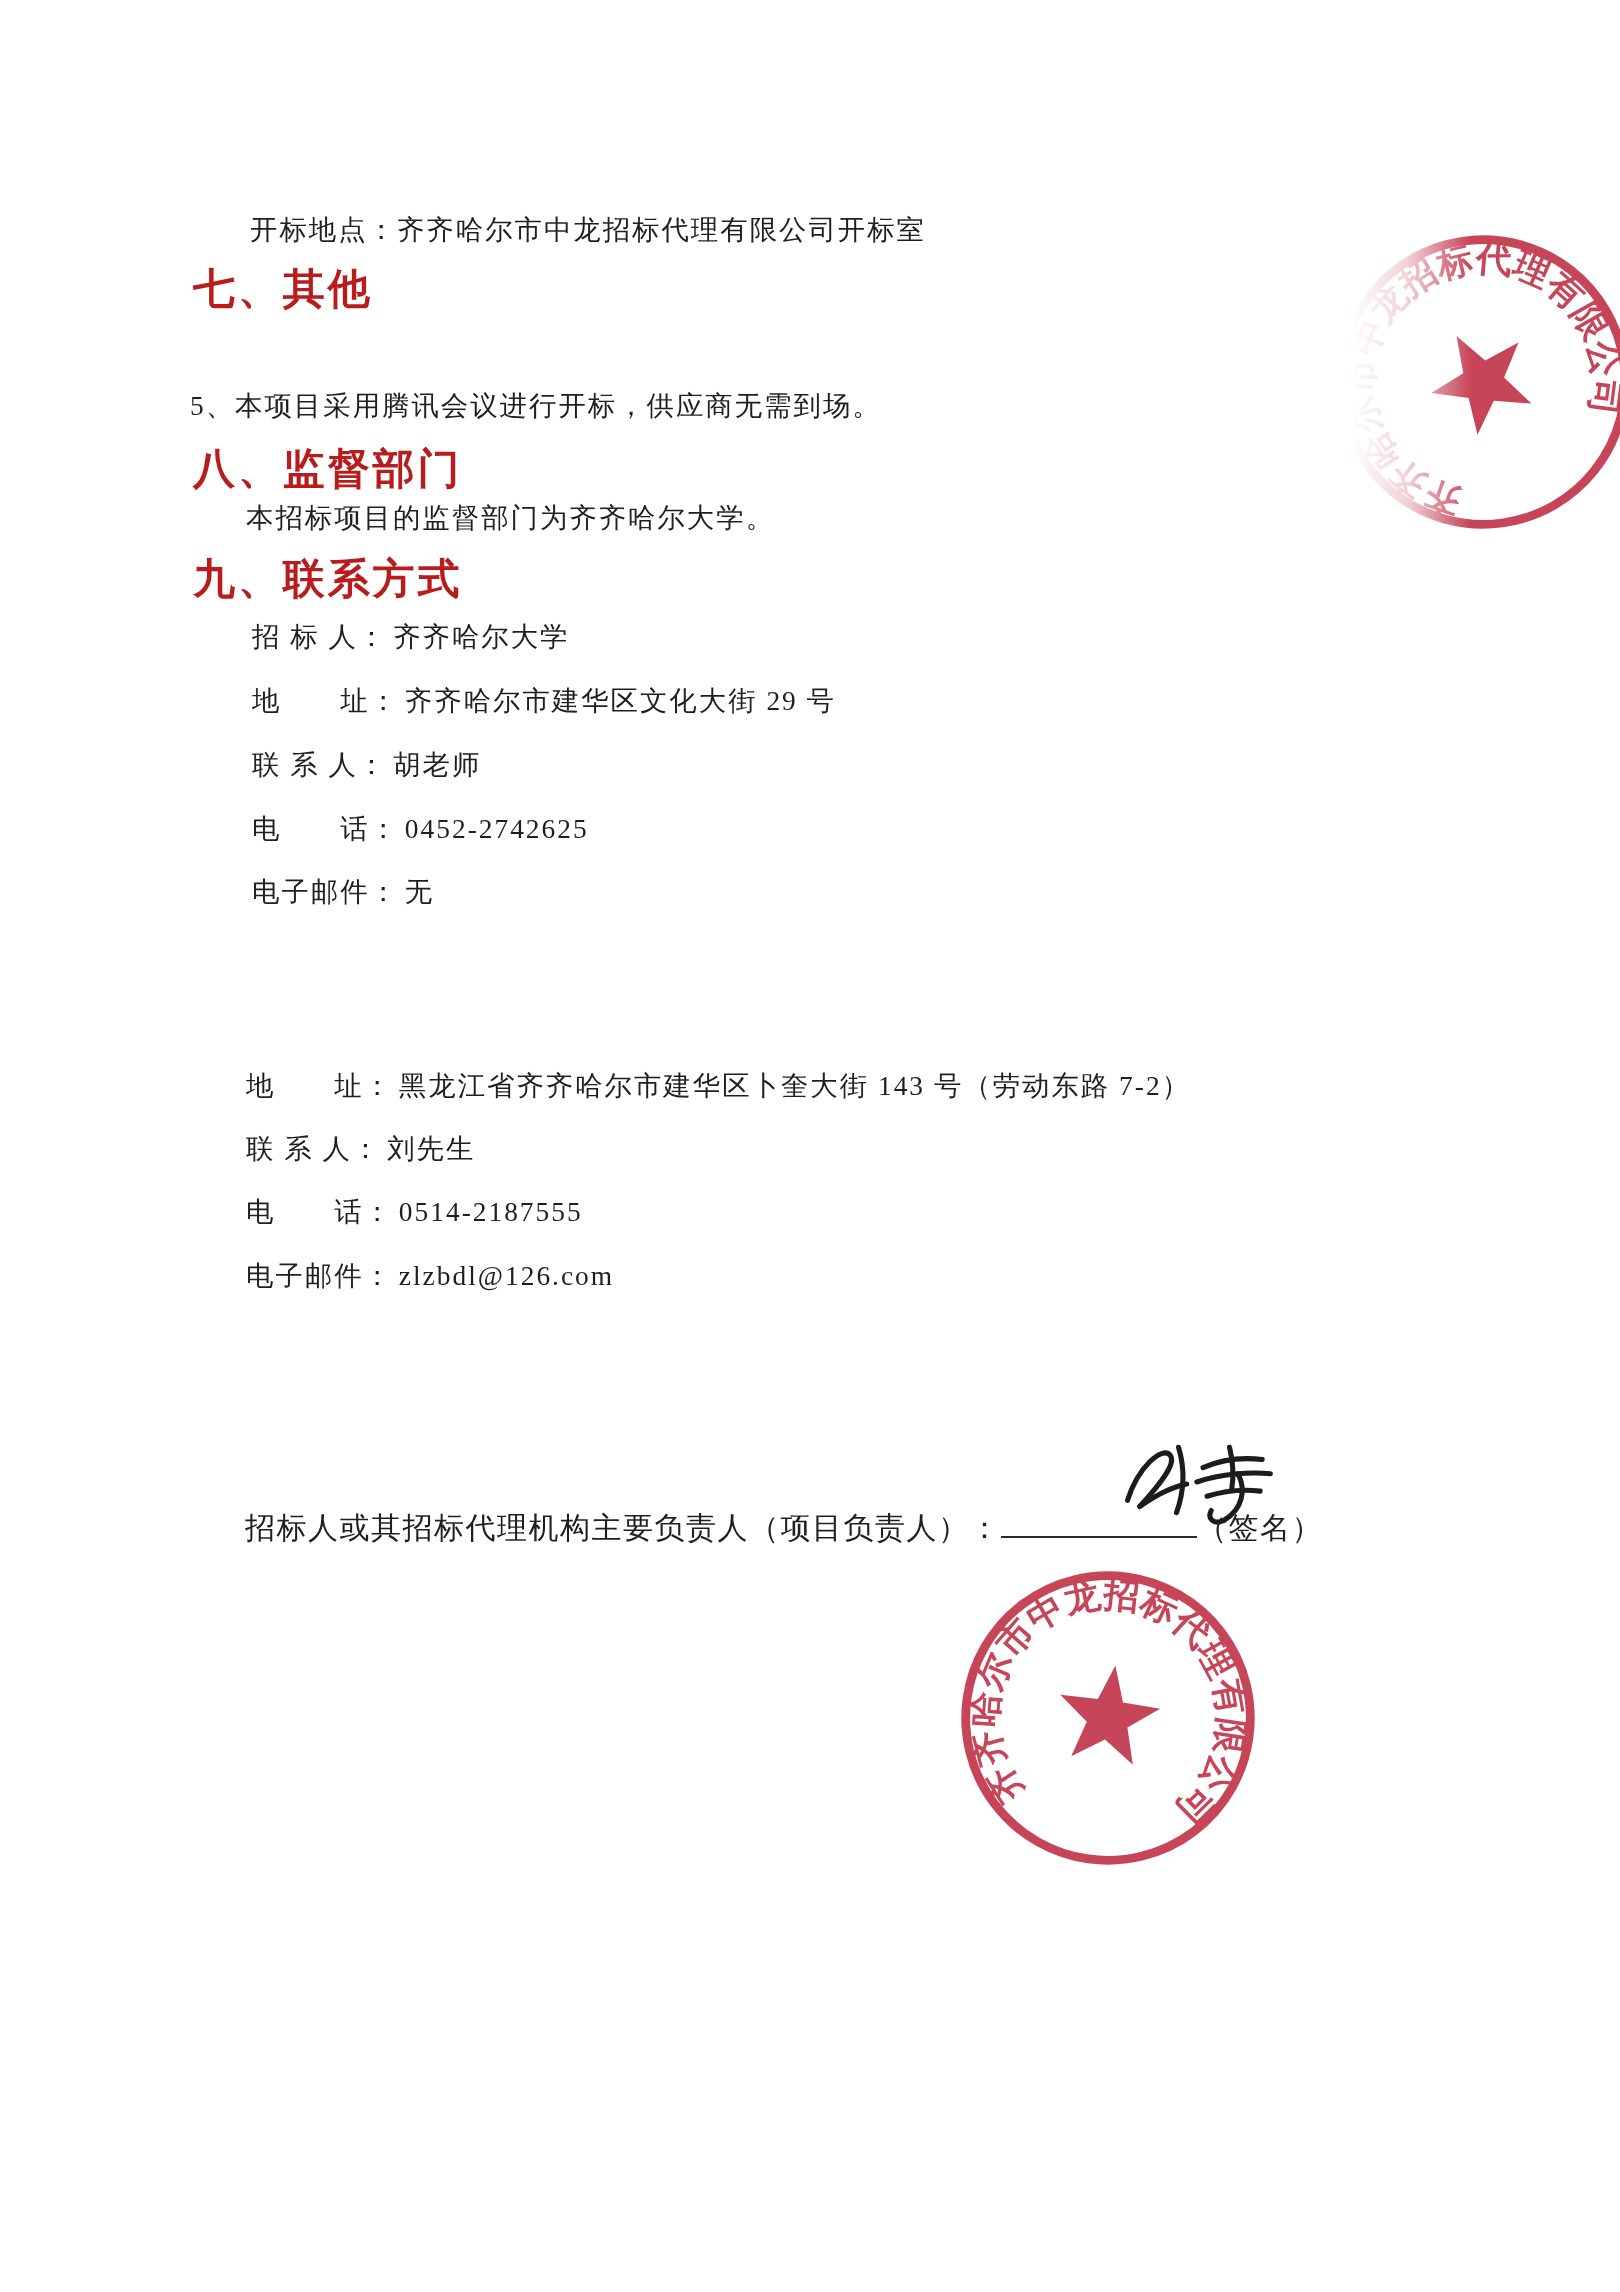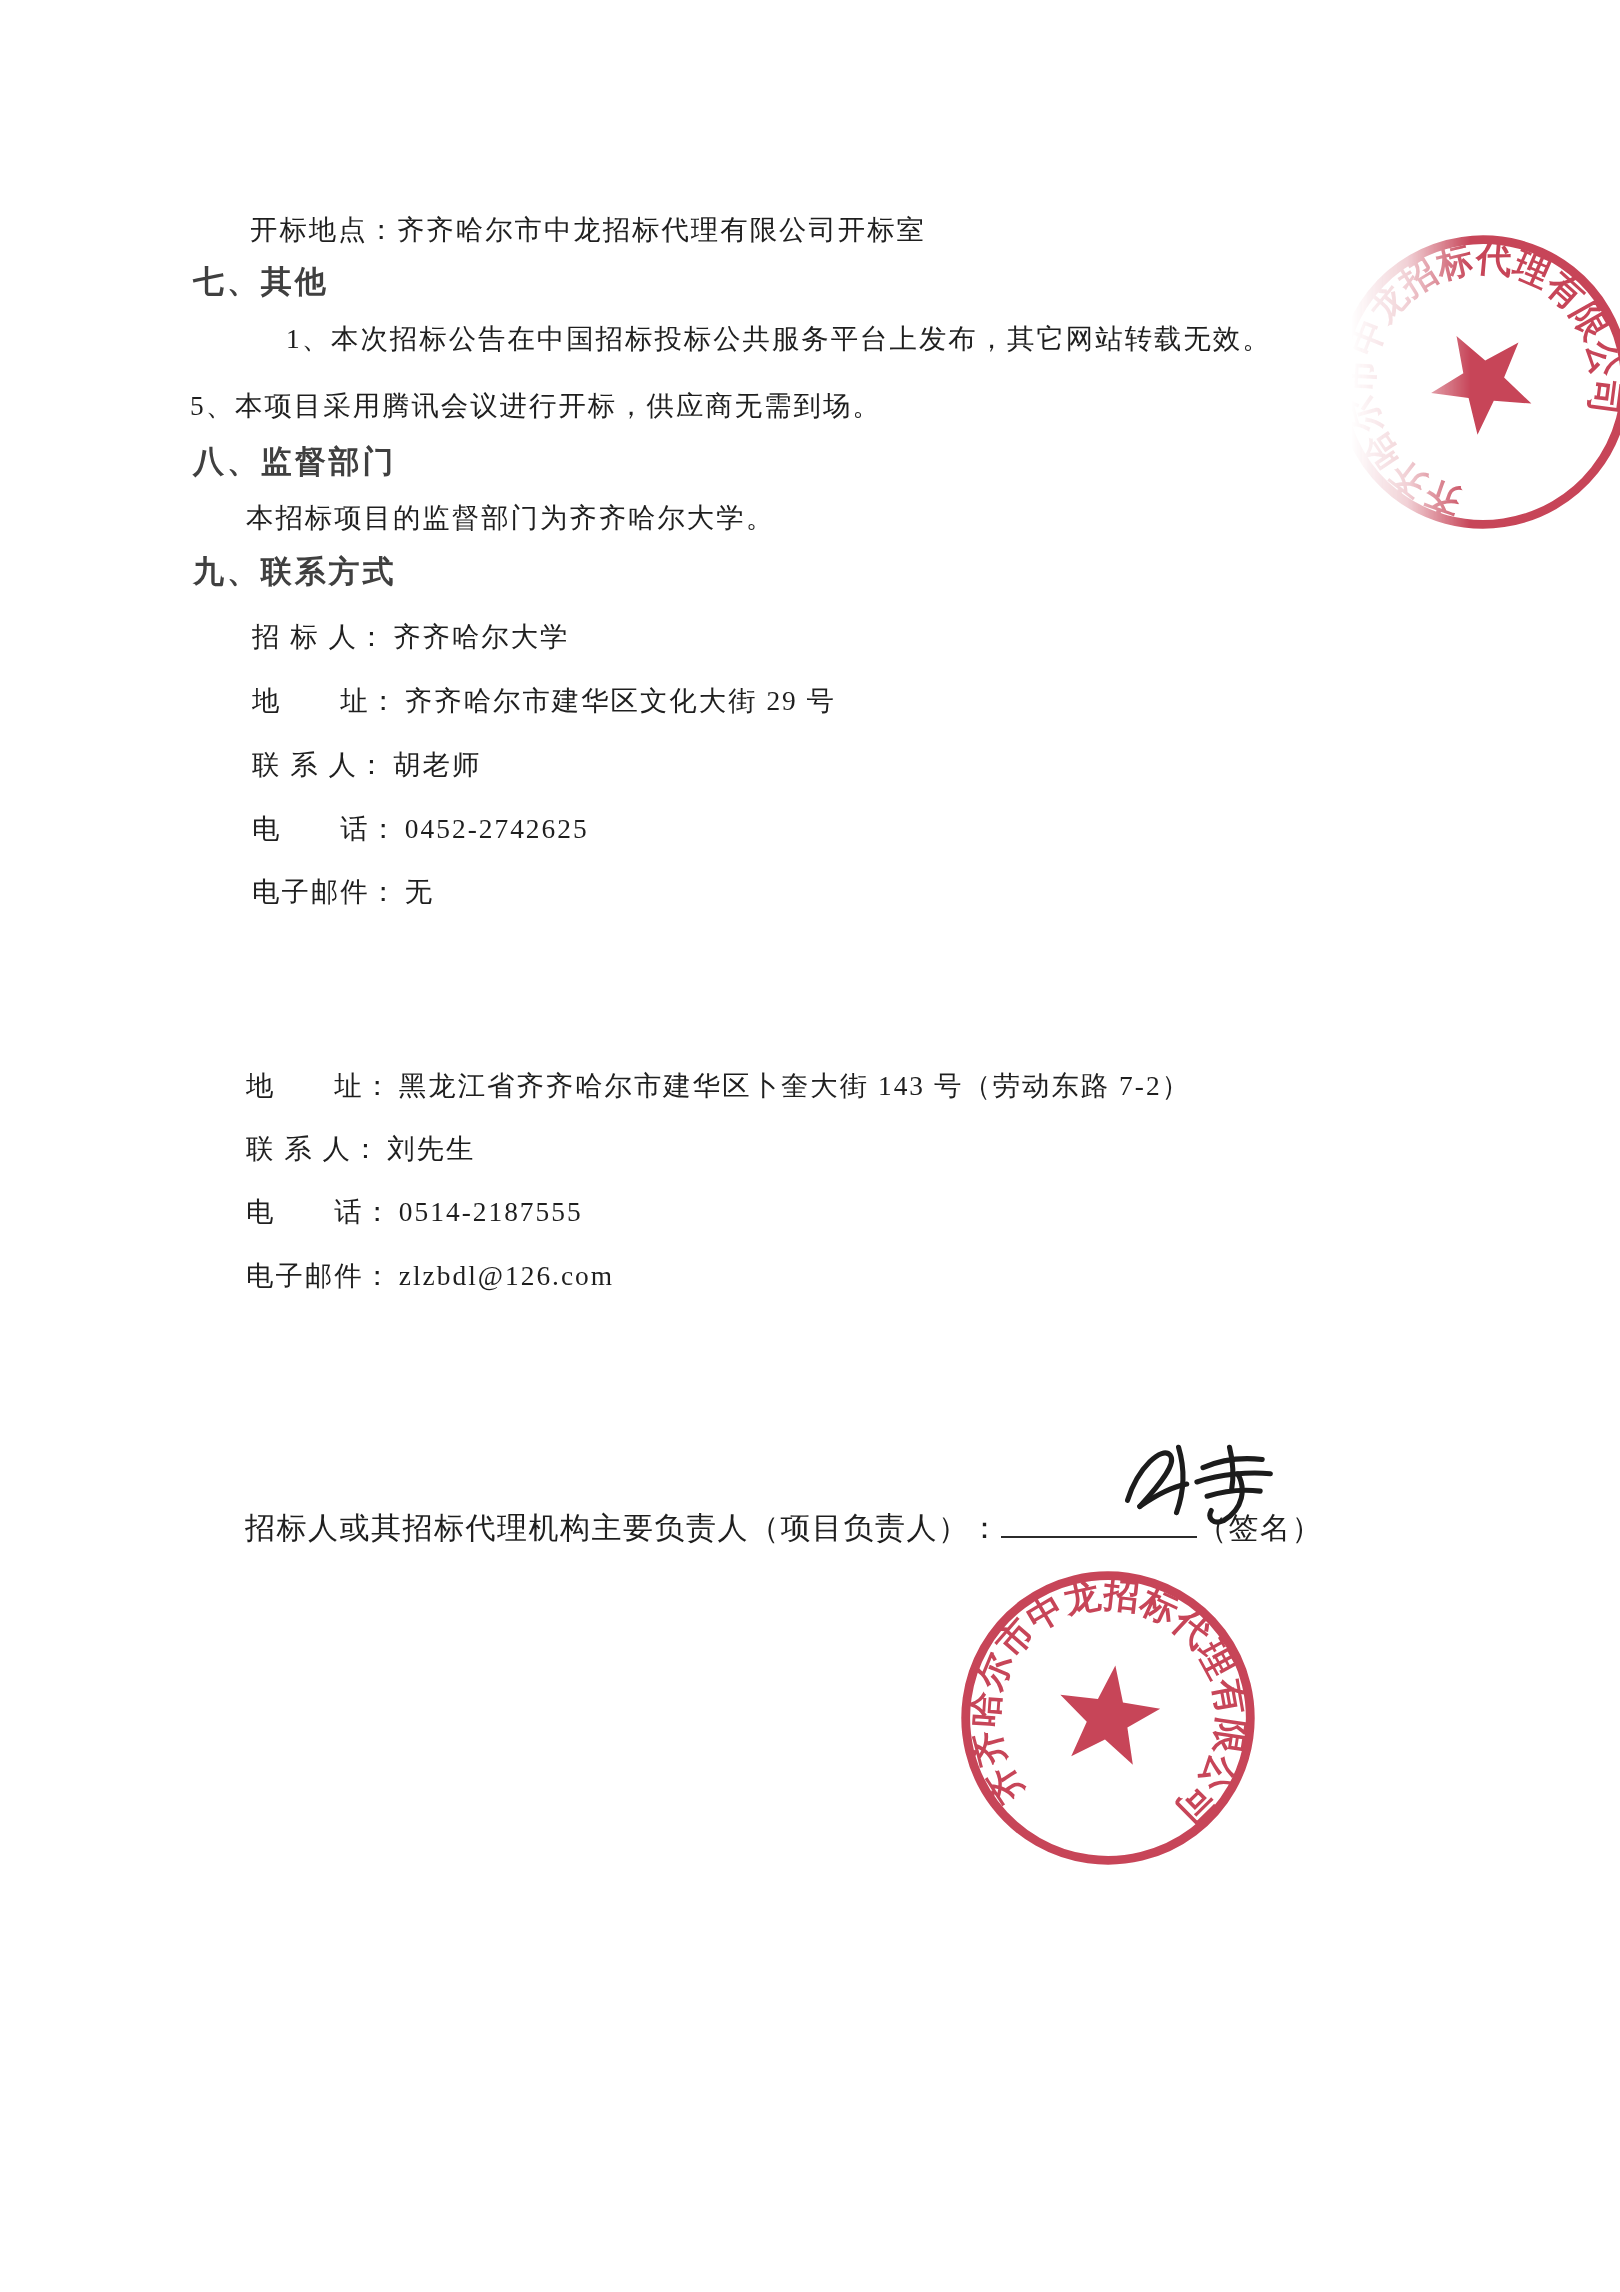--- a/index.html
+++ b/index.html
@@ -16,23 +16,23 @@
     position:absolute;
     white-space:nowrap;
     font-size:27.4px;
     letter-spacing:2px;
     z-index:1;
     text-align:right;
   }
   .heading{
     font-family:"Liberation Sans", sans-serif;
     font-weight:bold;
-    font-size:31px;
+    font-size:42px;
     letter-spacing:2.9px;
-    color:#404040;
+    color:#b91c1c;
   }
   .row .label{display:inline-block;}
   .row .value{display:inline-block;padding-left:5.9px;}
   .sig-row{
     position:absolute;
     white-space:nowrap;
     z-index:1;
   }
   .sig-row .uline{
     display:inline-block;
@@ -73,21 +73,20 @@
   .scrawl path{stroke:#1c1c1c;stroke-width:5;fill:none;stroke-linecap:round;stroke-linejoin:round;}
 </style>
 </head>
 <body>
 
 <div class="page">
 
   <div class="line" style="left:250px;top:212px;">开标地点：齐齐哈尔市中龙招标代理有限公司开标室</div>
 
   <div class="line heading" style="left:193px;top:261px;">七、其他</div>
-  <div class="line" style="left:286px;top:321px;">1、本次招标公告在中国招标投标公共服务平台上发布，其它网站转载无效。</div>
   <div class="line" style="left:190px;top:388px;">5、本项目采用腾讯会议进行开标，供应商无需到场。</div>
 
   <div class="line heading" style="left:193px;top:441px;">八、监督部门</div>
   <div class="line" style="left:246px;top:500px;">本招标项目的监督部门为齐齐哈尔大学。</div>
 
   <div class="line heading" style="left:193px;top:551px;">九、联系方式</div>
 
   <div class="line row" style="left:252px;top:619px;">
     <span class="label">招 标 人：</span><span class="value">齐齐哈尔大学</span>
   </div>

